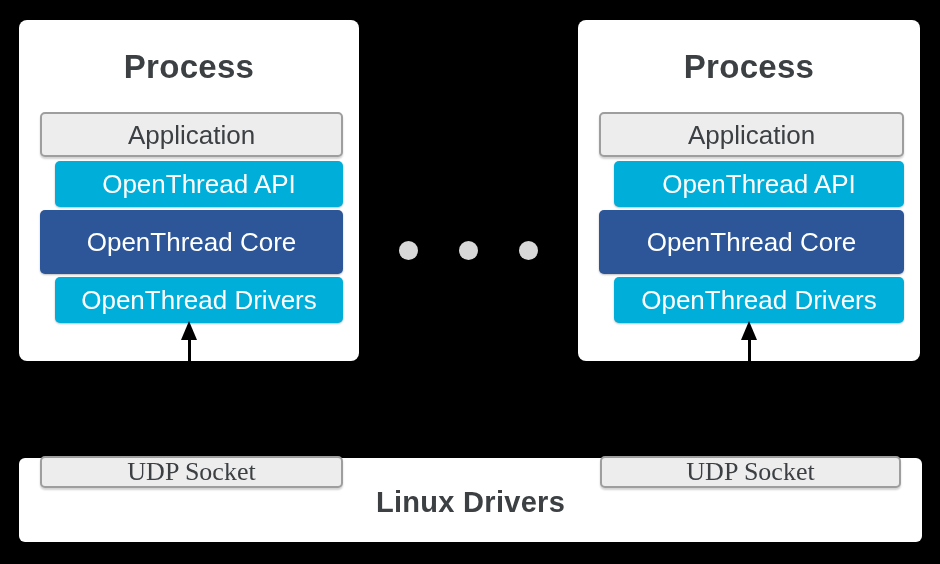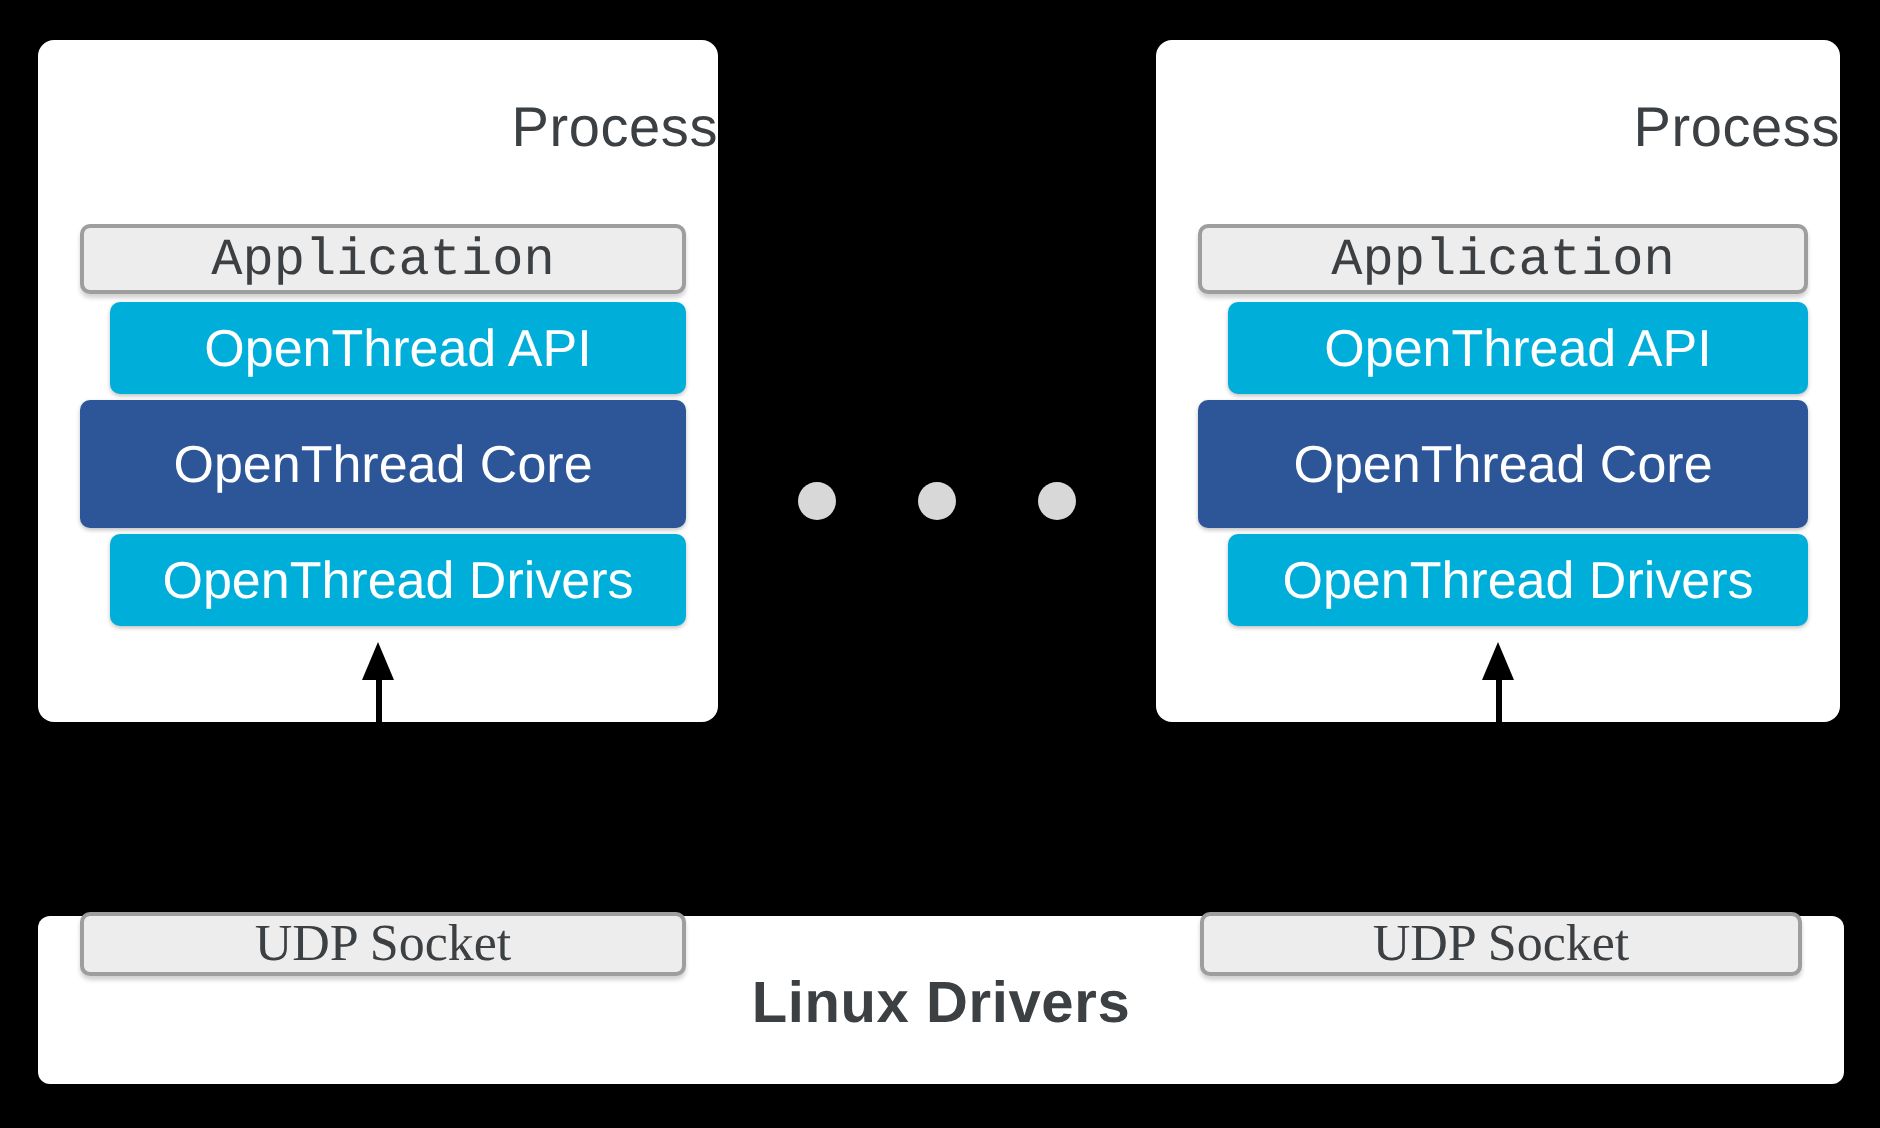--- a/index.html
+++ b/index.html
@@ -27,23 +27,23 @@
   }
   .card-left  { left: 19px;  width: 340px; }
   .card-right { left: 578px; width: 342px; }
 
   .card-title {
     position: absolute;
     top: 28px;
     left: 0;
     width: 100%;
     margin: 0;
-    text-align: right;
-    font-size: 28px;
-    font-weight: normal;
+    text-align: center;
+    font-size: 33px;
+    font-weight: bold;
     color: var(--text-dark, #3c4043);
     letter-spacing: 0.3px;
   }
 
   .stack {
     position: absolute;
     top: 92px;
     left: 21px;
     right: 16px;
   }
@@ -51,27 +51,26 @@
   .layer {
     display: flex;
     align-items: center;
     justify-content: center;
     box-sizing: border-box;
     border-radius: 5px;
     font-size: 26px;
     line-height: 1;
   }
   .layer-app {
-    height: 35px;
+    height: 45px;
     margin-bottom: 4px;
     background: var(--neutral-box, #ededee);
     border: 2px solid var(--neutral-border, #9e9e9e);
     color: var(--text-dark, #3c4043);
     box-shadow: 0 2px 2px rgba(0,0,0,0.18);
-    font-family: Liberation Mono, monospace;
   }
   .layer-cyan {
     height: 46px;
     background: var(--cyan, #00aeda);
     color: #ffffff;
     box-shadow: 0 1px 2px rgba(0,0,0,0.25);
     margin-left: 15px;
   }
   .layer-blue {
     height: 64px;

